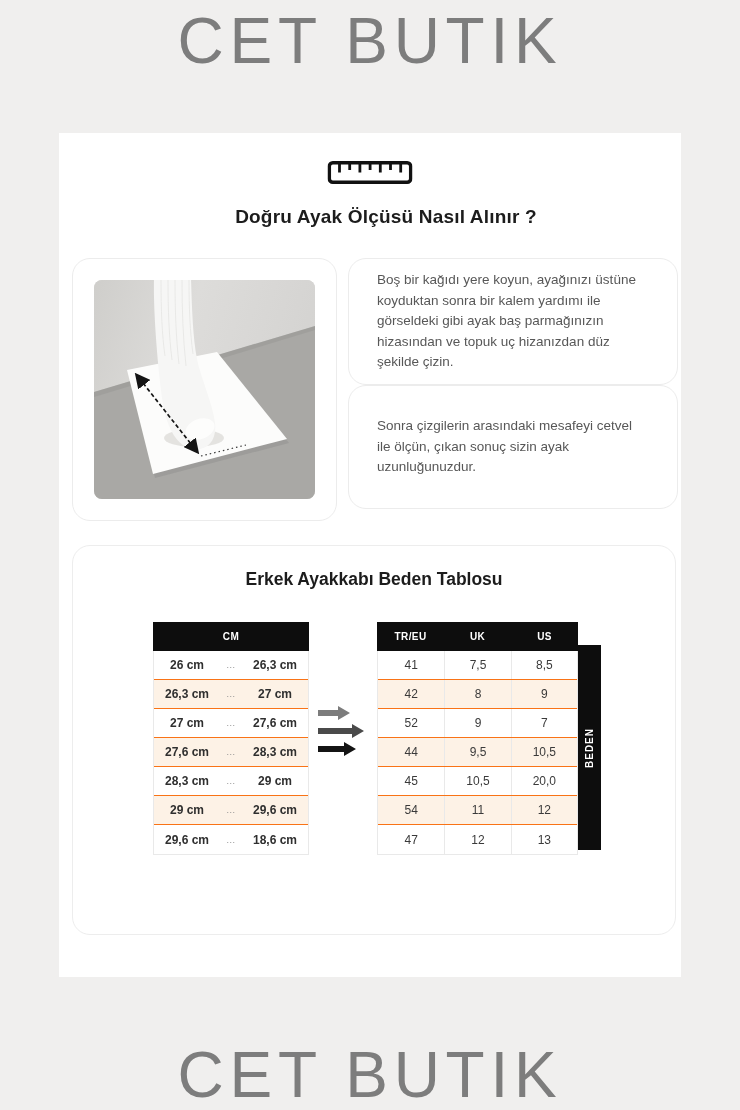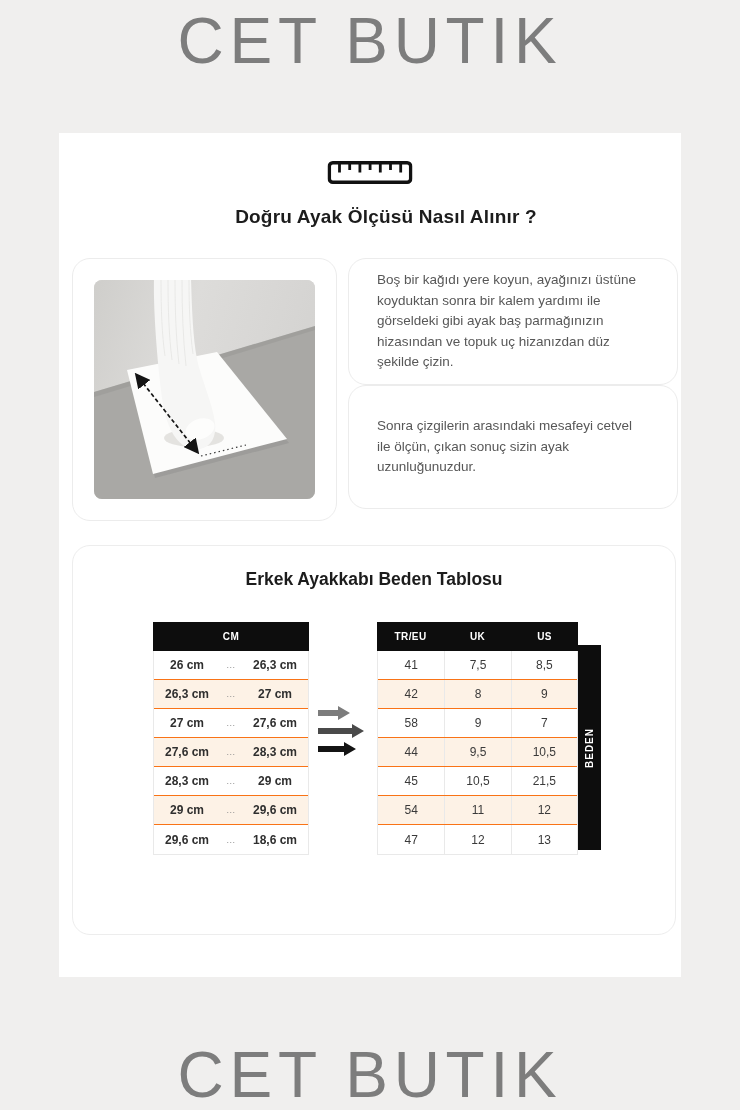--- a/index.html
+++ b/index.html
@@ -219,33 +219,33 @@
             <span class="cell">41</span>
             <span class="cell">7,5</span>
             <span class="cell">8,5</span>
           </div>
           <div class="trow alt">
             <span class="cell">42</span>
             <span class="cell">8</span>
             <span class="cell">9</span>
           </div>
           <div class="trow">
-            <span class="cell">58</span>
+            <span class="cell">52</span>
             <span class="cell">9</span>
             <span class="cell">7</span>
           </div>
           <div class="trow alt">
             <span class="cell">44</span>
             <span class="cell">9,5</span>
             <span class="cell">10,5</span>
           </div>
           <div class="trow">
             <span class="cell">45</span>
             <span class="cell">10,5</span>
-            <span class="cell">21,5</span>
+            <span class="cell">20,0</span>
           </div>
           <div class="trow alt">
             <span class="cell">54</span>
             <span class="cell">11</span>
             <span class="cell">12</span>
           </div>
           <div class="trow">
             <span class="cell">47</span>
             <span class="cell">12</span>
             <span class="cell">13</span>

